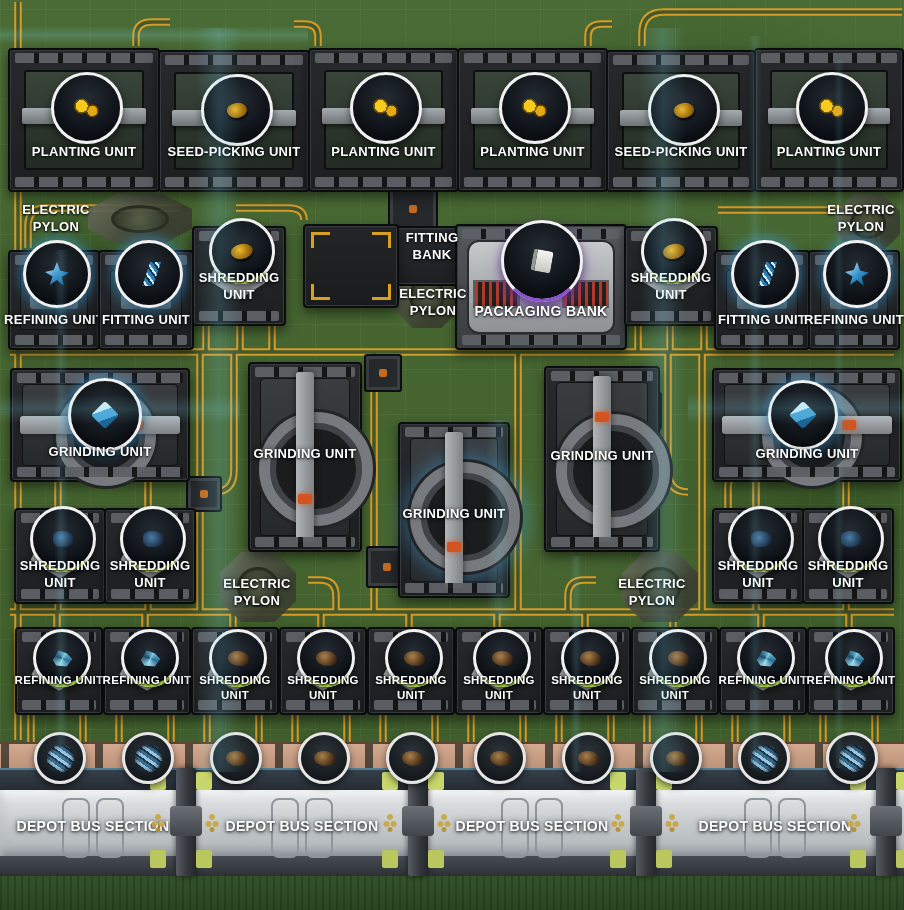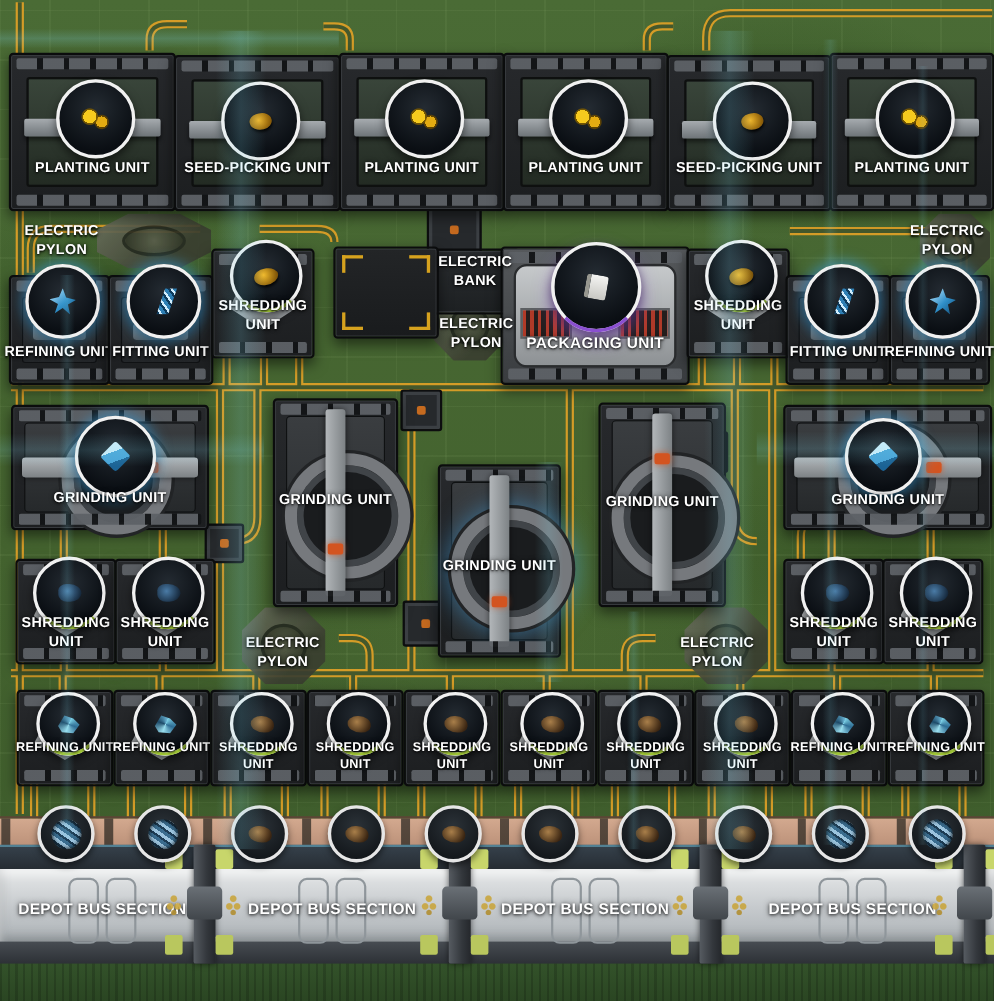--- a/index.html
+++ b/index.html
@@ -263,28 +263,28 @@
     <div class="ulabel" style="top:42px">SHREDDING UNIT</div>
   </div>
 
   <div class="unit stash" style="left:303px;top:224px;width:92px;height:80px">
     <div class="corner tl"></div>
     <div class="corner tr"></div>
     <div class="corner bl"></div>
     <div class="corner br"></div>
   </div>
   <div class="thermal" style="left:394px;top:226px;width:74px;height:56px"></div>
-  <div class="flabel" style="left:386px;top:230px;width:92px;text-align:center">ELECTRIC BANK</div>
+  <div class="flabel" style="left:386px;top:230px;width:92px;text-align:center">FITTING BANK</div>
 
   <div class="unit packaging" style="left:455px;top:224px;width:168px;height:122px">
     <div class="inner"></div>
     <div class="badge ring-purple" style="left:44px;top:-6px;width:76px;height:76px">
         <i class="ic i-package"></i>
       </div>
-    <div class="ulabel nowrap" style="top:76px;font-size:14px">PACKAGING UNIT</div>
+    <div class="ulabel nowrap" style="top:76px;font-size:14px">PACKAGING BANK</div>
   </div>
 
   <div class="unit shredu" style="left:624px;top:226px;width:90px;height:96px">
     <div class="inner"></div>
     <div class="badge ring-lime" style="left:15px;top:-10px;width:60px;height:60px">
         <i class="ic i-gold"></i>
       </div>
     <div class="ulabel" style="top:42px">SHREDDING UNIT</div>
   </div>
   <div class="unit proc" style="left:714px;top:250px;width:92px;height:96px">

